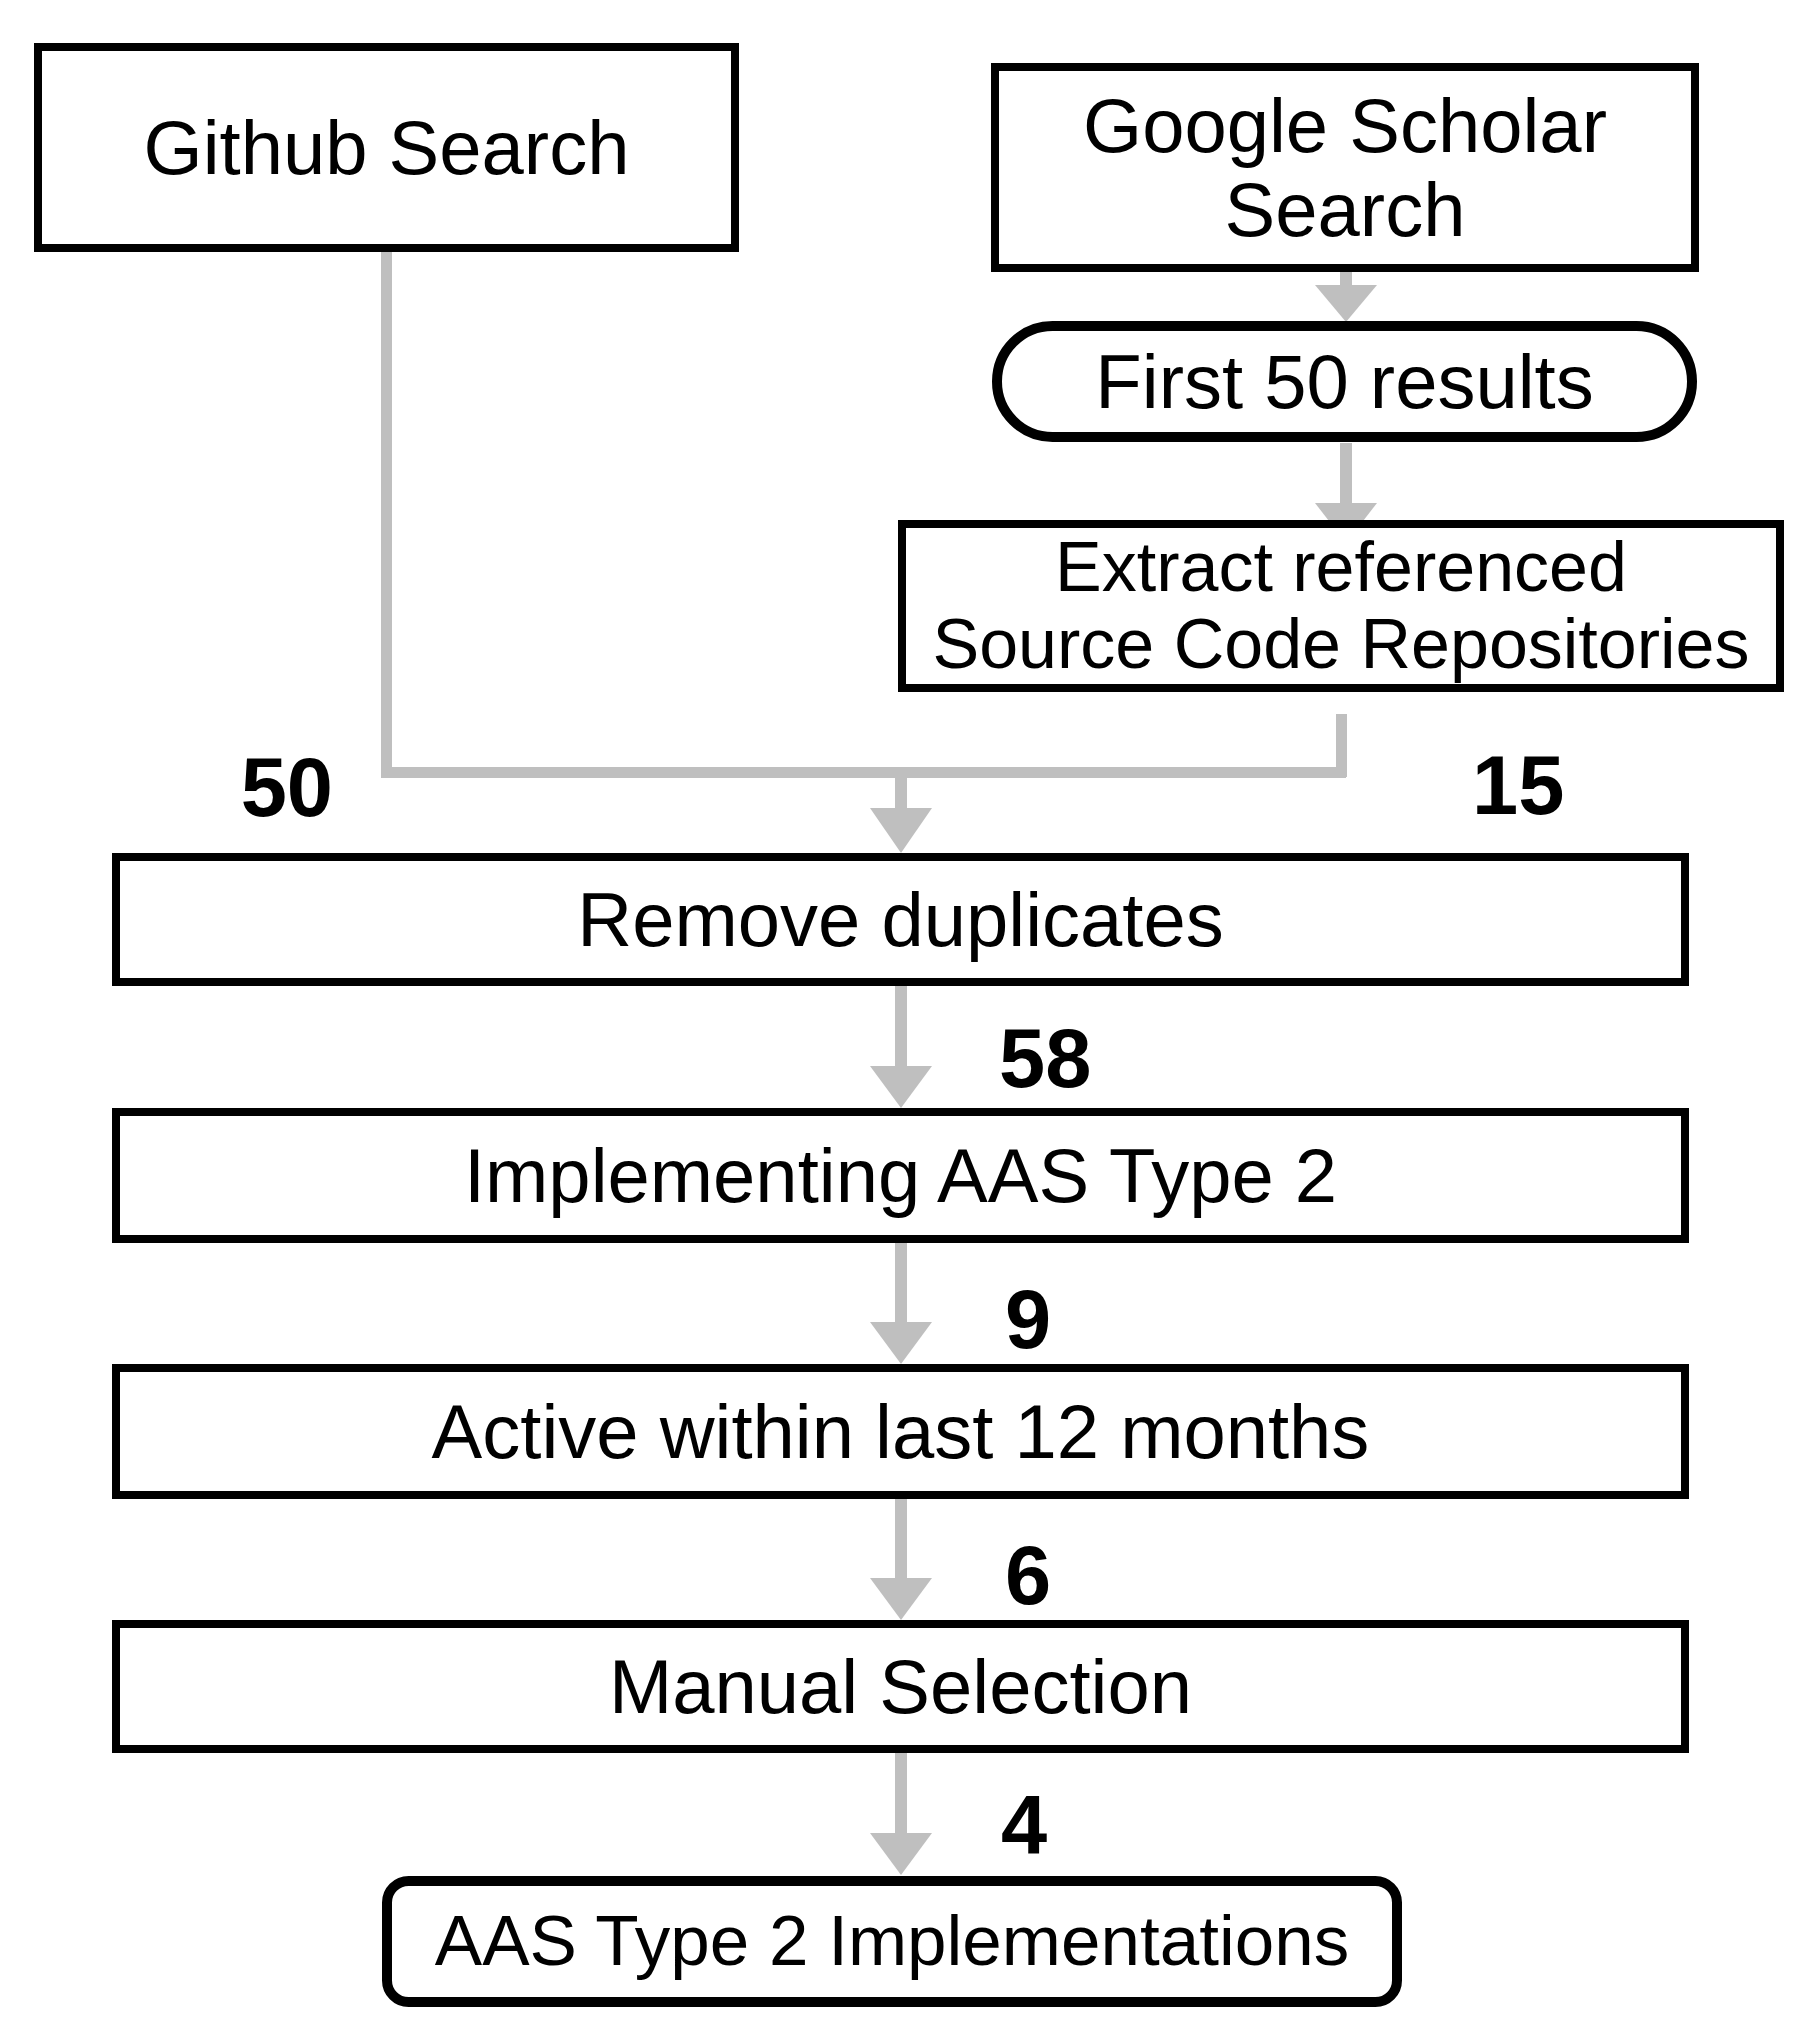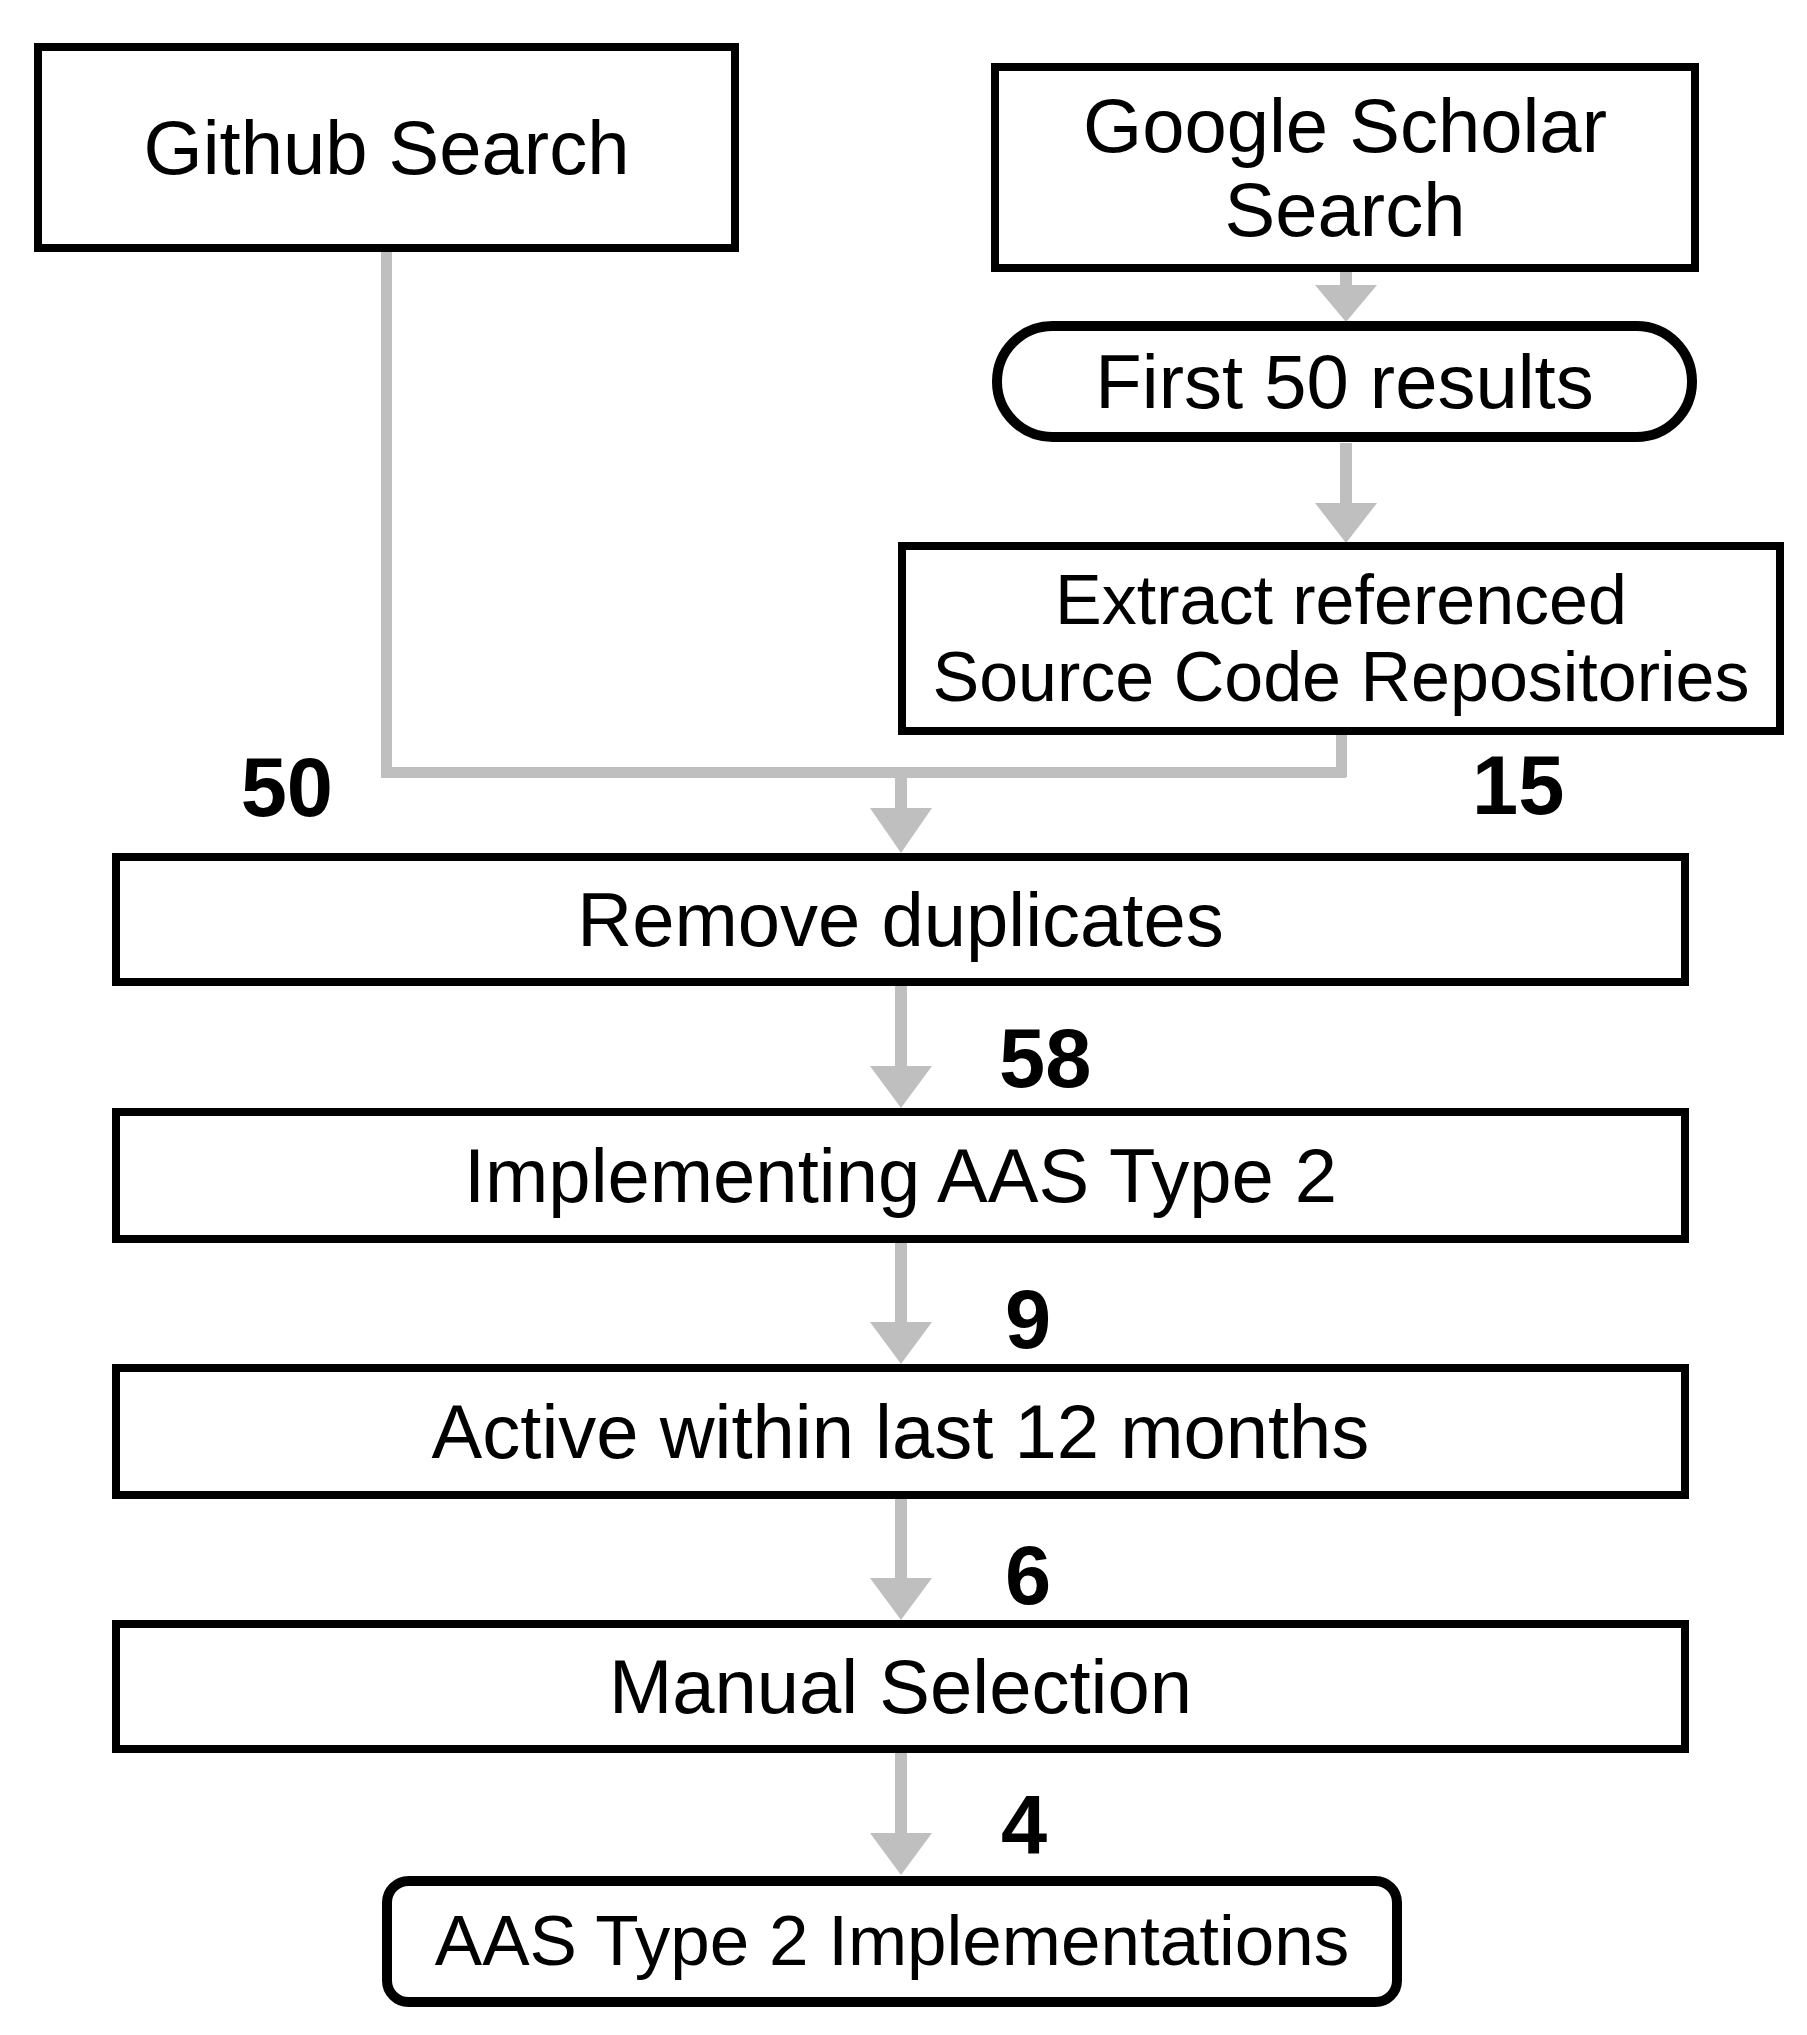--- a/index.html
+++ b/index.html
@@ -89,21 +89,21 @@
 
   <div class="node" style="left:991px;top:43px;width:708px;height:209px;margin-top:20px;">
     <span class="lbl">Google Scholar
 Search</span>
   </div>
 
   <div class="node pill" style="left:992px;top:321px;width:705px;height:121px;">
     <span class="lbl">First 50 results</span>
   </div>
 
-  <div class="node small" style="left:898px;top:542px;width:886px;height:193px;">
+  <div class="node small" style="left:898px;top:520px;width:886px;height:172px;">
     <span class="lbl">Extract referenced
 Source Code Repositories</span>
   </div>
 
   <div class="node" style="left:112px;top:853px;width:1577px;height:133px;">
     <span class="lbl">Remove duplicates</span>
   </div>
 
   <div class="node" style="left:112px;top:1108px;width:1577px;height:135px;">
     <span class="lbl">Implementing AAS Type 2</span>

